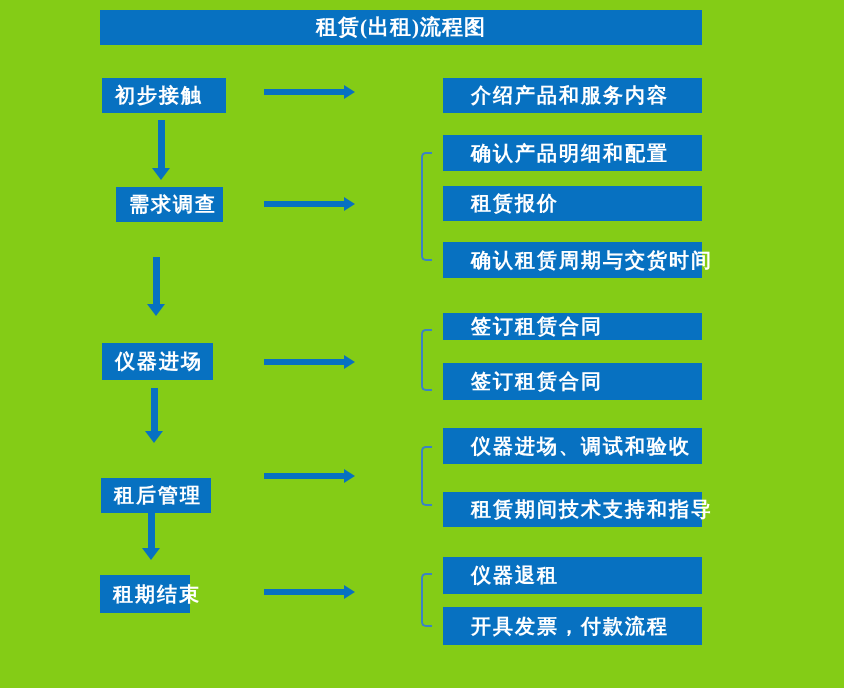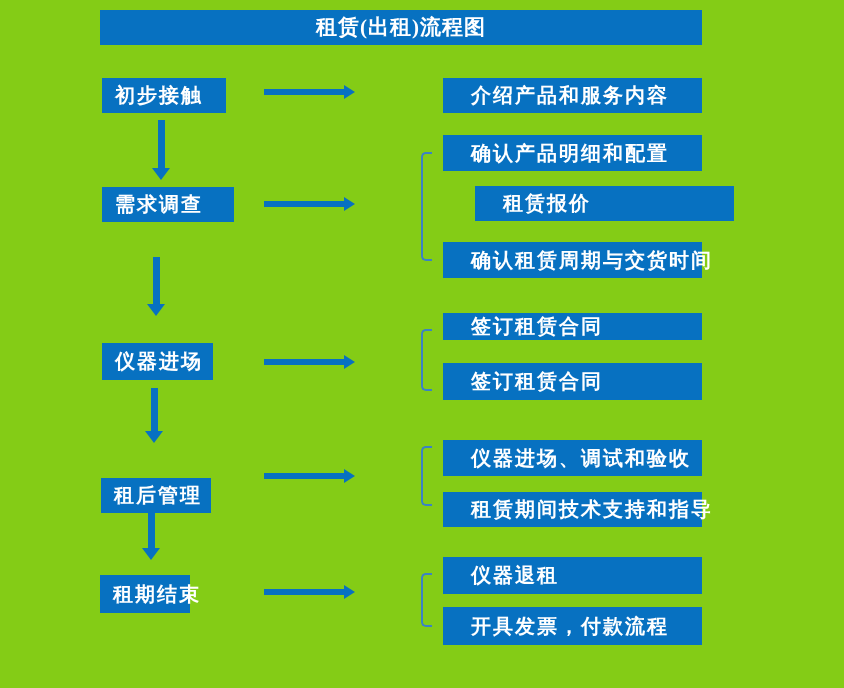--- a/index.html
+++ b/index.html
@@ -58,21 +58,21 @@
   }
 </style>
 </head>
 <body>
 
 <div class="canvas">
 
   <div class="title-bar">租赁(出租)流程图</div>
 
   <div class="box step" style="left:102px;top:78px;width:124px;height:35px;">初步接触</div>
-  <div class="box step" style="left:102px;top:187px;width:132px;height:35px;text-align:right;">需求调查</div>
+  <div class="box step" style="left:116px;top:187px;width:107px;height:35px;text-align:right;">需求调查</div>
   <div class="box step" style="left:102px;top:343px;width:111px;height:37px;">仪器进场</div>
   <div class="box step" style="left:101px;top:459px;width:110px;height:35px;margin-top:19px;">租后管理</div>
   <div class="box step" style="left:100px;top:575px;width:90px;height:38px;">租期结束</div>
 
   <div class="v-arrow" style="left:158px;top:120px;height:48px;"></div>
   <div class="v-arrow" style="left:153px;top:257px;height:47px;"></div>
   <div class="v-arrow" style="left:151px;top:388px;height:43px;"></div>
   <div class="v-arrow" style="left:148px;top:503px;height:45px;"></div>
 
   <div class="h-arrow" style="top:89px;"></div>
@@ -81,22 +81,22 @@
   <div class="h-arrow" style="top:473px;"></div>
   <div class="h-arrow" style="top:589px;"></div>
 
   <div class="bracket" style="top:152px;height:109px;"></div>
   <div class="bracket" style="top:329px;height:62px;"></div>
   <div class="bracket" style="top:446px;height:60px;"></div>
   <div class="bracket" style="top:573px;height:54px;"></div>
 
   <div class="box detail" style="top:78px;height:35px;">介绍产品和服务内容</div>
   <div class="box detail" style="top:135px;height:36px;">确认产品明细和配置</div>
-  <div class="box detail" style="top:186px;height:35px;margin-left:32px;">租赁报价</div>
+  <div class="box detail" style="top:186px;height:35px;">租赁报价</div>
   <div class="box detail" style="top:242px;height:36px;">确认租赁周期与交货时间</div>
   <div class="box detail" style="top:313px;height:27px;">签订租赁合同</div>
   <div class="box detail" style="top:363px;height:37px;">签订租赁合同</div>
-  <div class="box detail" style="top:440px;height:36px;">仪器进场、调试和验收</div>
+  <div class="box detail" style="top:428px;height:36px;">仪器进场、调试和验收</div>
   <div class="box detail" style="top:492px;height:35px;">租赁期间技术支持和指导</div>
   <div class="box detail" style="top:557px;height:37px;">仪器退租</div>
   <div class="box detail" style="top:607px;height:38px;">开具发票，付款流程</div>
 
 </div>
 
 </body></html>

